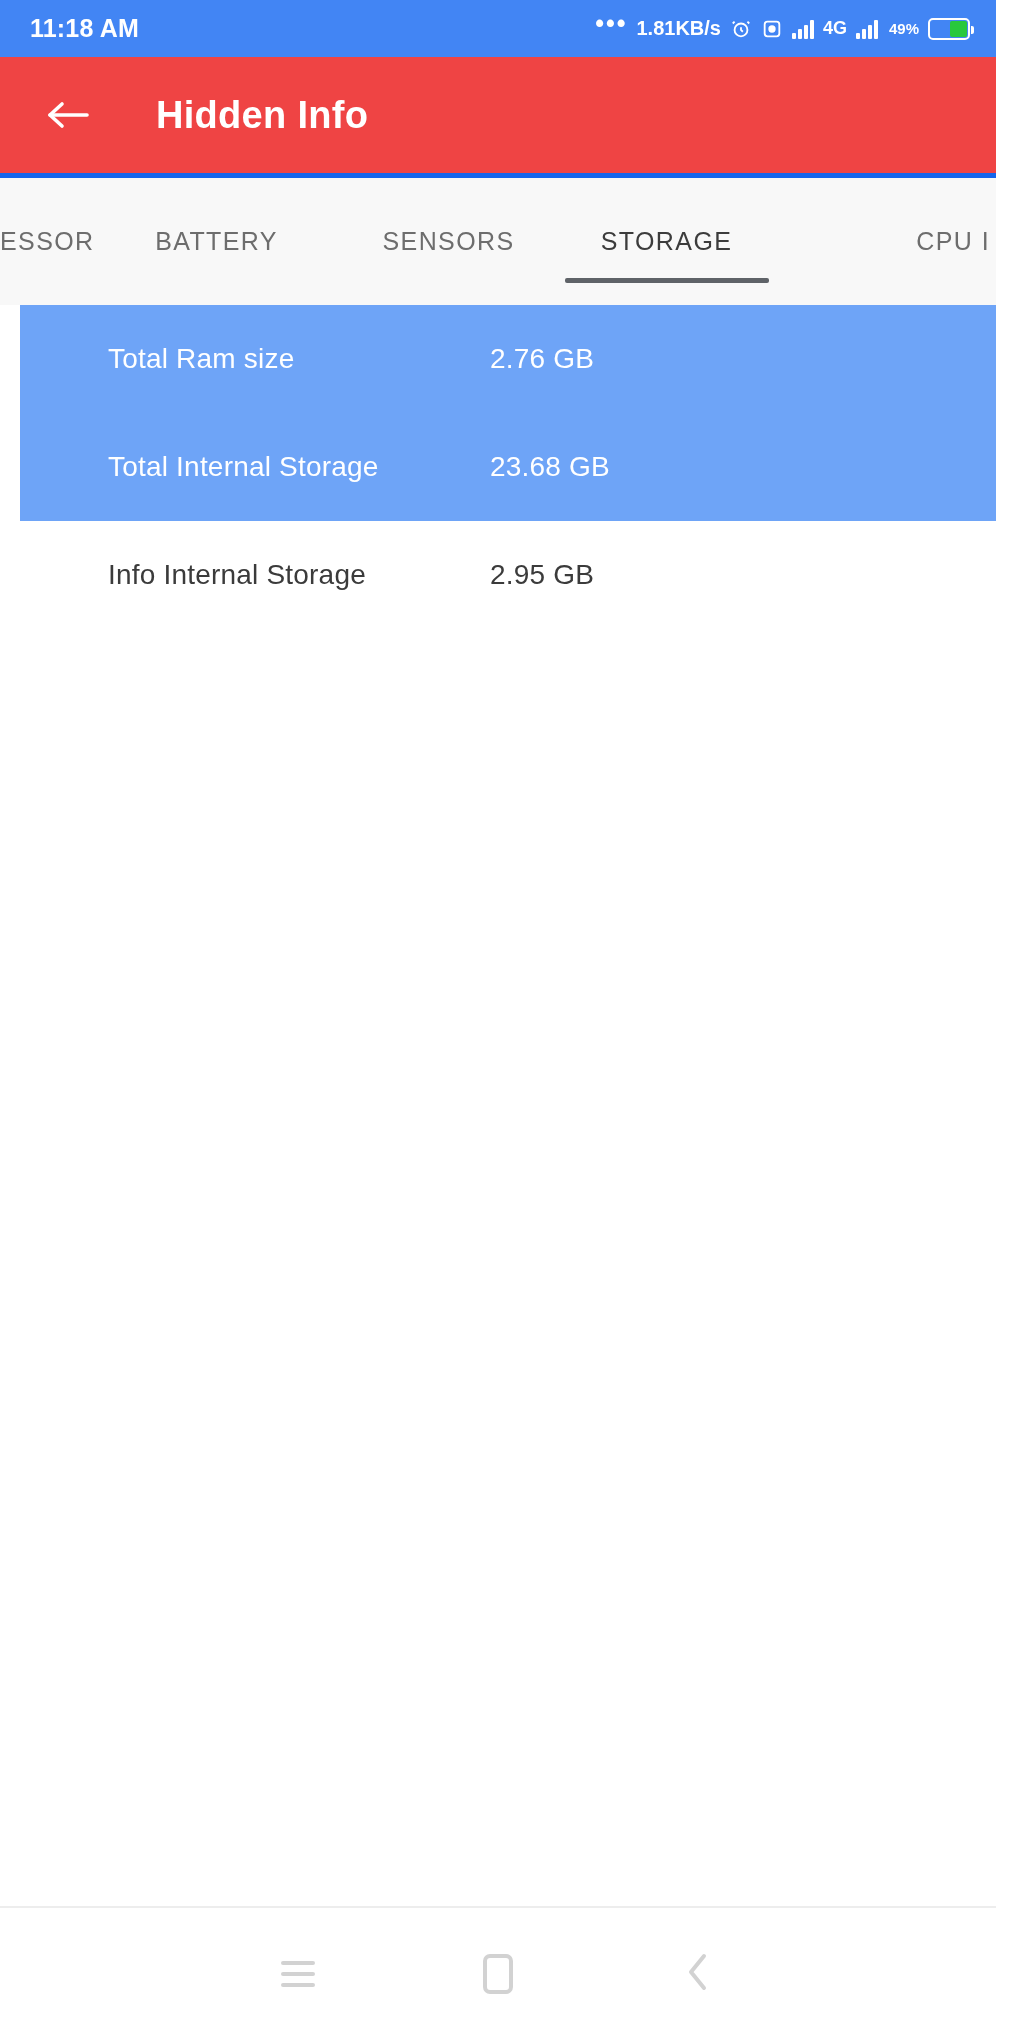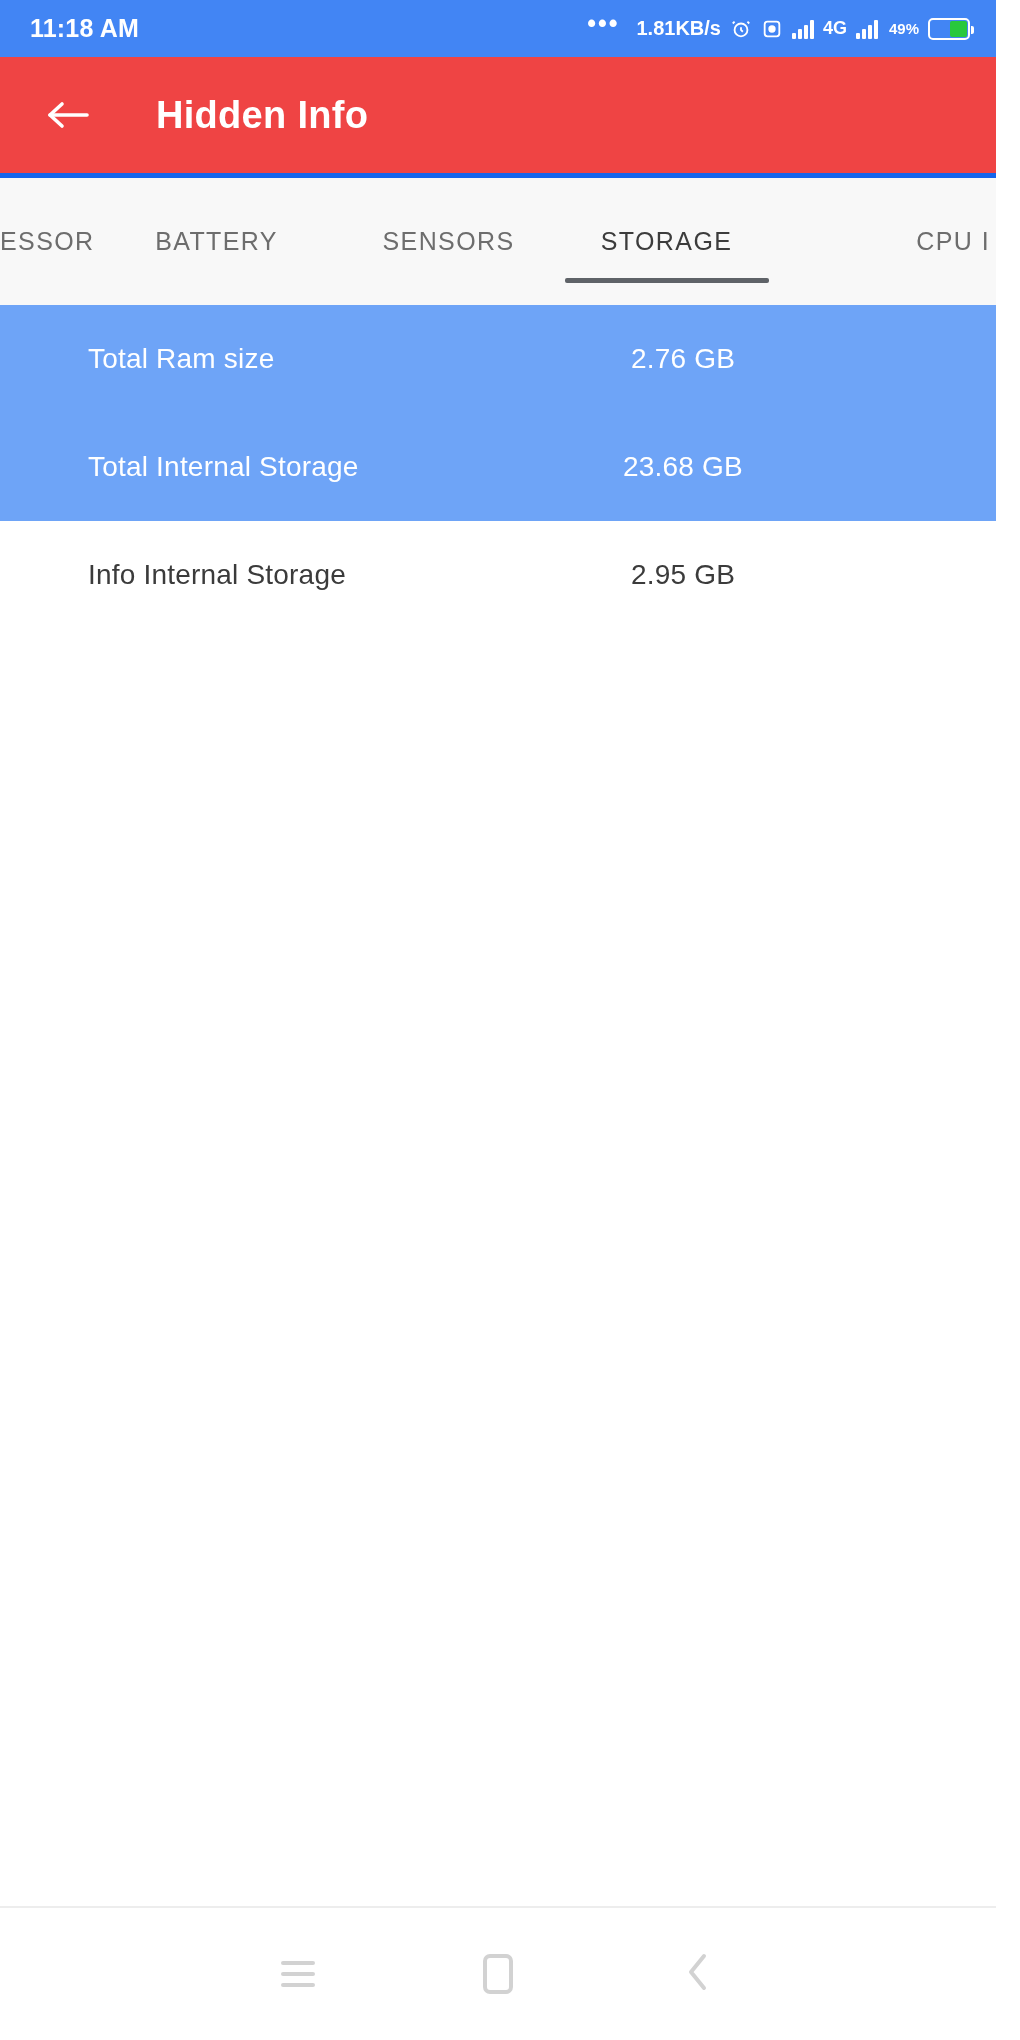--- a/index.html
+++ b/index.html
@@ -51,21 +51,20 @@
     line-height: 8px;
     letter-spacing: 2px;
     color: #ffffff;
     position: relative;
     top: -6px;
   }
   .sb-net {
     font-size: 20px;
     font-weight: bold;
     color: #ffffff;
-    margin-left: 8px;
   }
   .sb-pct {
     font-size: 15px;
     font-weight: bold;
     color: #ffffff;
     margin-left: 2px;
   }
   .sb-4g {
     font-size: 18px;
     font-weight: bold;
@@ -179,38 +178,38 @@
     overflow: hidden;
   }
   .section-title {
     text-align: center;
     font-size: 41px;
     font-weight: bold;
     color: #1b1b1b;
     padding: 46px 0 40px;
     letter-spacing: .2px;
   }
-  .rows { display: flex; flex-direction: column; }
+  .rows { display: flex; flex-direction: column; padding-left: 20px; }
   .row {
     height: 108px;
     display: flex;
     align-items: center;
     padding: 0 0 0 0;
   }
   .row.alt { background: #6ea4f7; }
   .row .label {
     flex: 0 0 470px;
     padding-left: 88px;
     font-size: 28px;
     color: #3b3b3b;
     letter-spacing: .2px;
   }
   .row .value {
     flex: 1 1 auto;
-    text-align: center;
+    text-align: left;
     padding-right: 100px;
     font-size: 28px;
     color: #3b3b3b;
     letter-spacing: .2px;
   }
   .row.alt .label,
   .row.alt .value { color: #ffffff; }
   .spacer { flex: 1 1 auto; }
 
   

